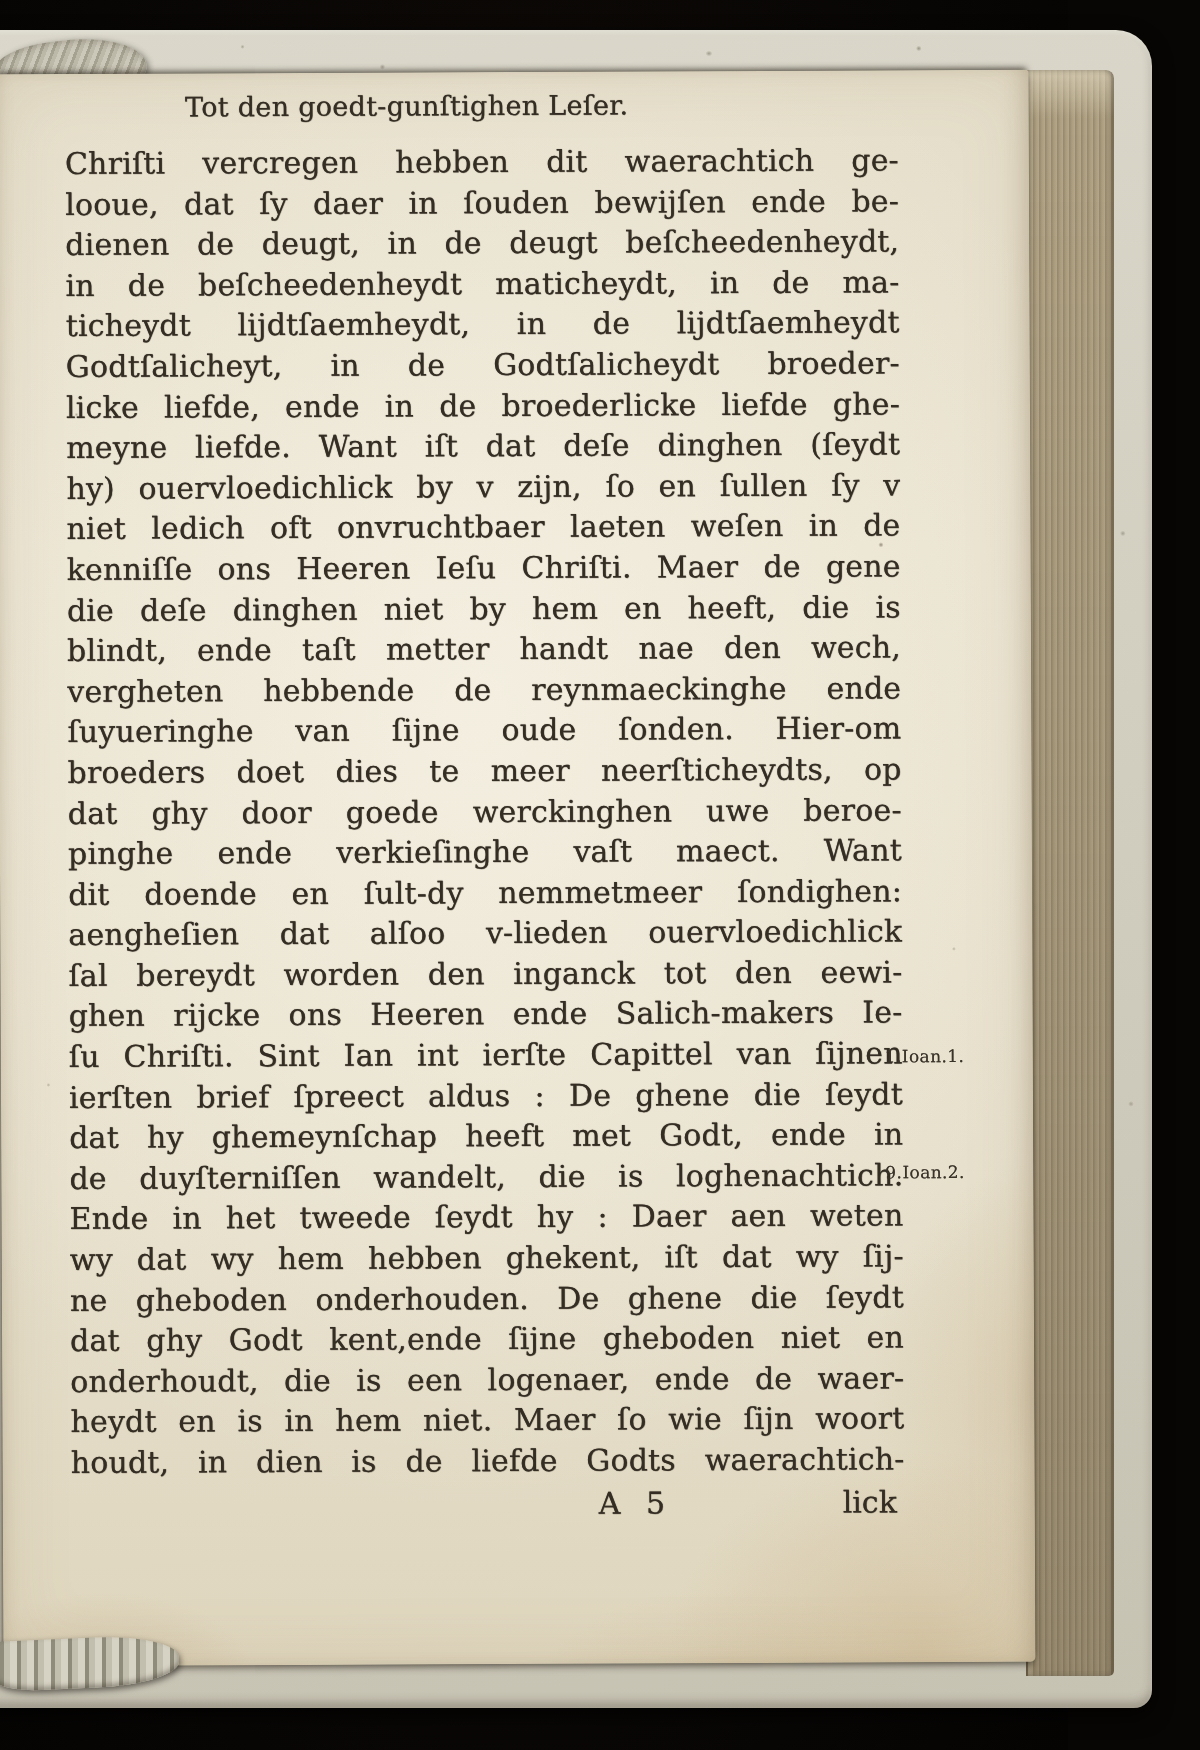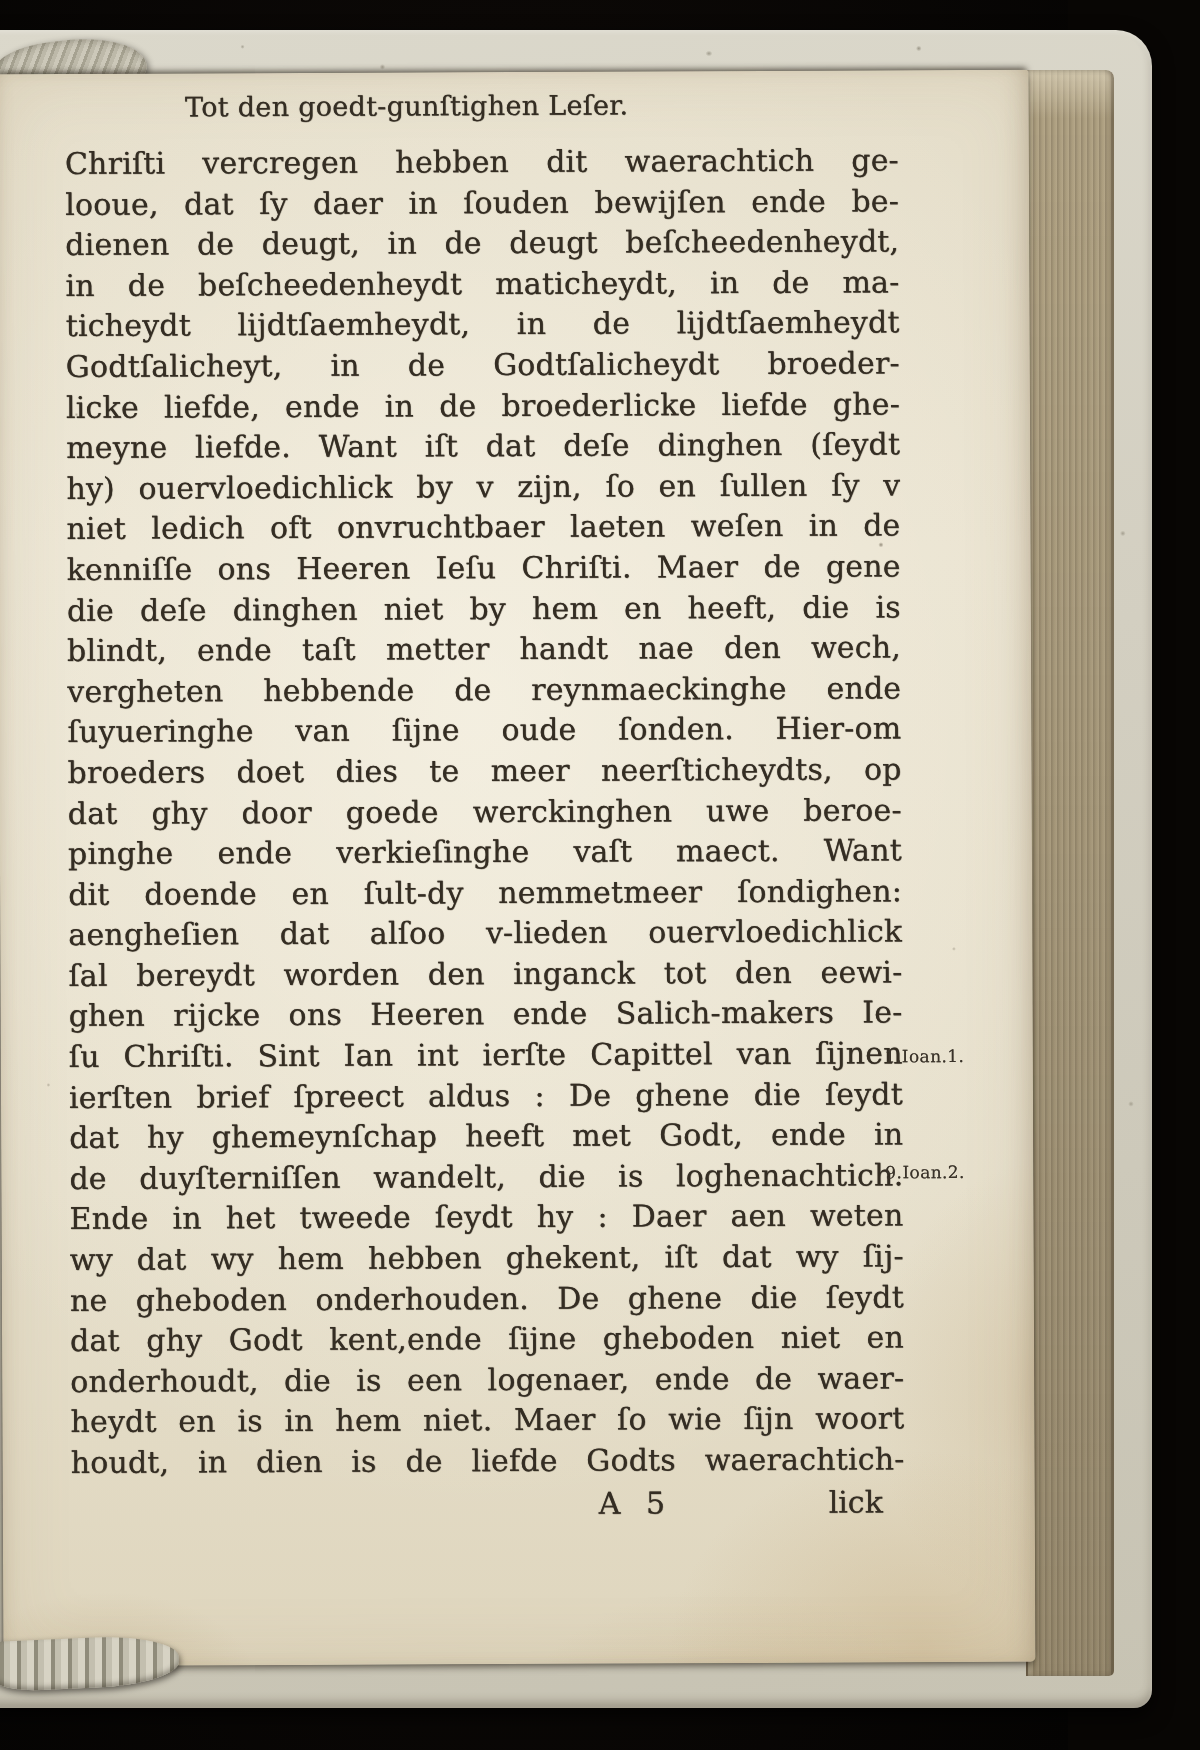--- a/index.html
+++ b/index.html
@@ -83,21 +83,21 @@
     letter-spacing:.3px;font-weight:normal;
   }
   .body-lines{font-size:30px;}
   .text-line{
     height:40.6px;line-height:40.6px;overflow:hidden;
     text-align:justify;letter-spacing:.2px;white-space:normal;
   }
   .text-line::after{content:"";display:inline-block;width:100%;height:0;}
   .signature-row{position:relative;height:44px;margin-top:2px;font-size:30px;line-height:40px;}
   .signature-mark{position:absolute;left:528px;top:0;word-spacing:16px;}
-  .catchword{position:absolute;right:22px;top:0;}
+  .catchword{position:absolute;right:8px;top:0;}
   .margin-note{
     position:absolute;left:884px;
     font-size:17px;line-height:20px;letter-spacing:.4px;
     color:#3a332a;white-space:nowrap;
     text-shadow:0 0 .6px rgba(58,51,42,.7);
   }
   .note-1{top:976px;}
   .note-2{top:1092px;}
   
   .wrinkle-top{

